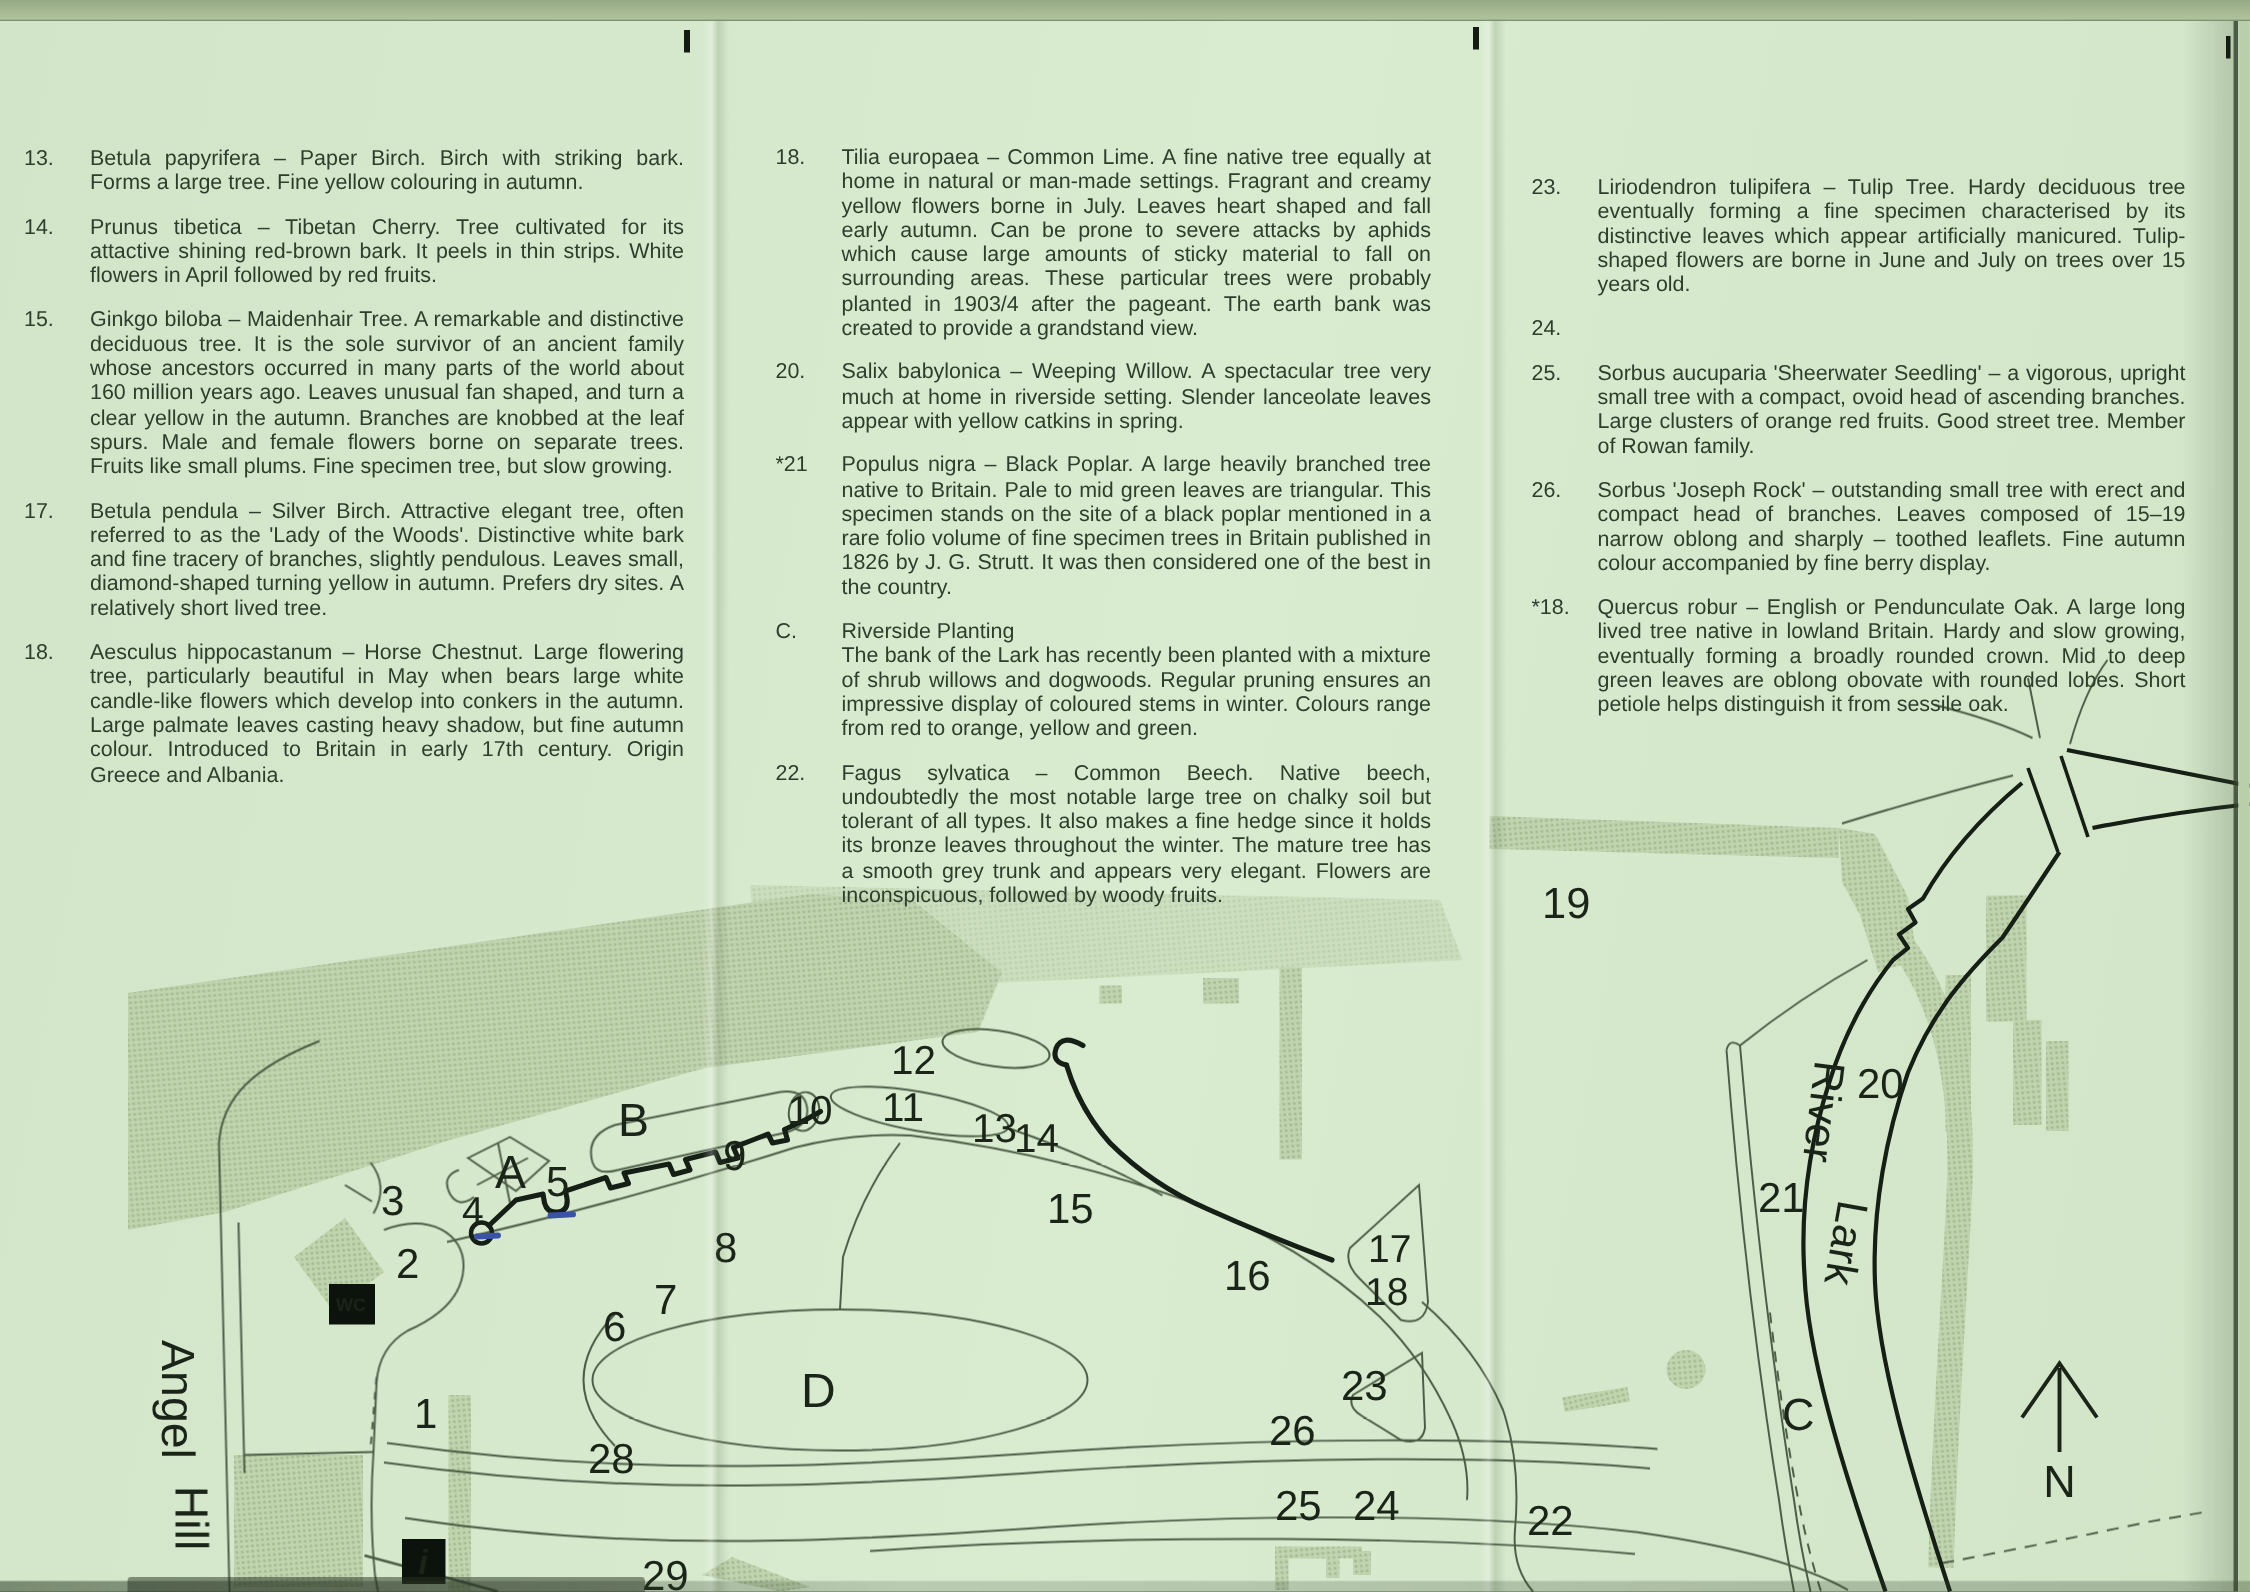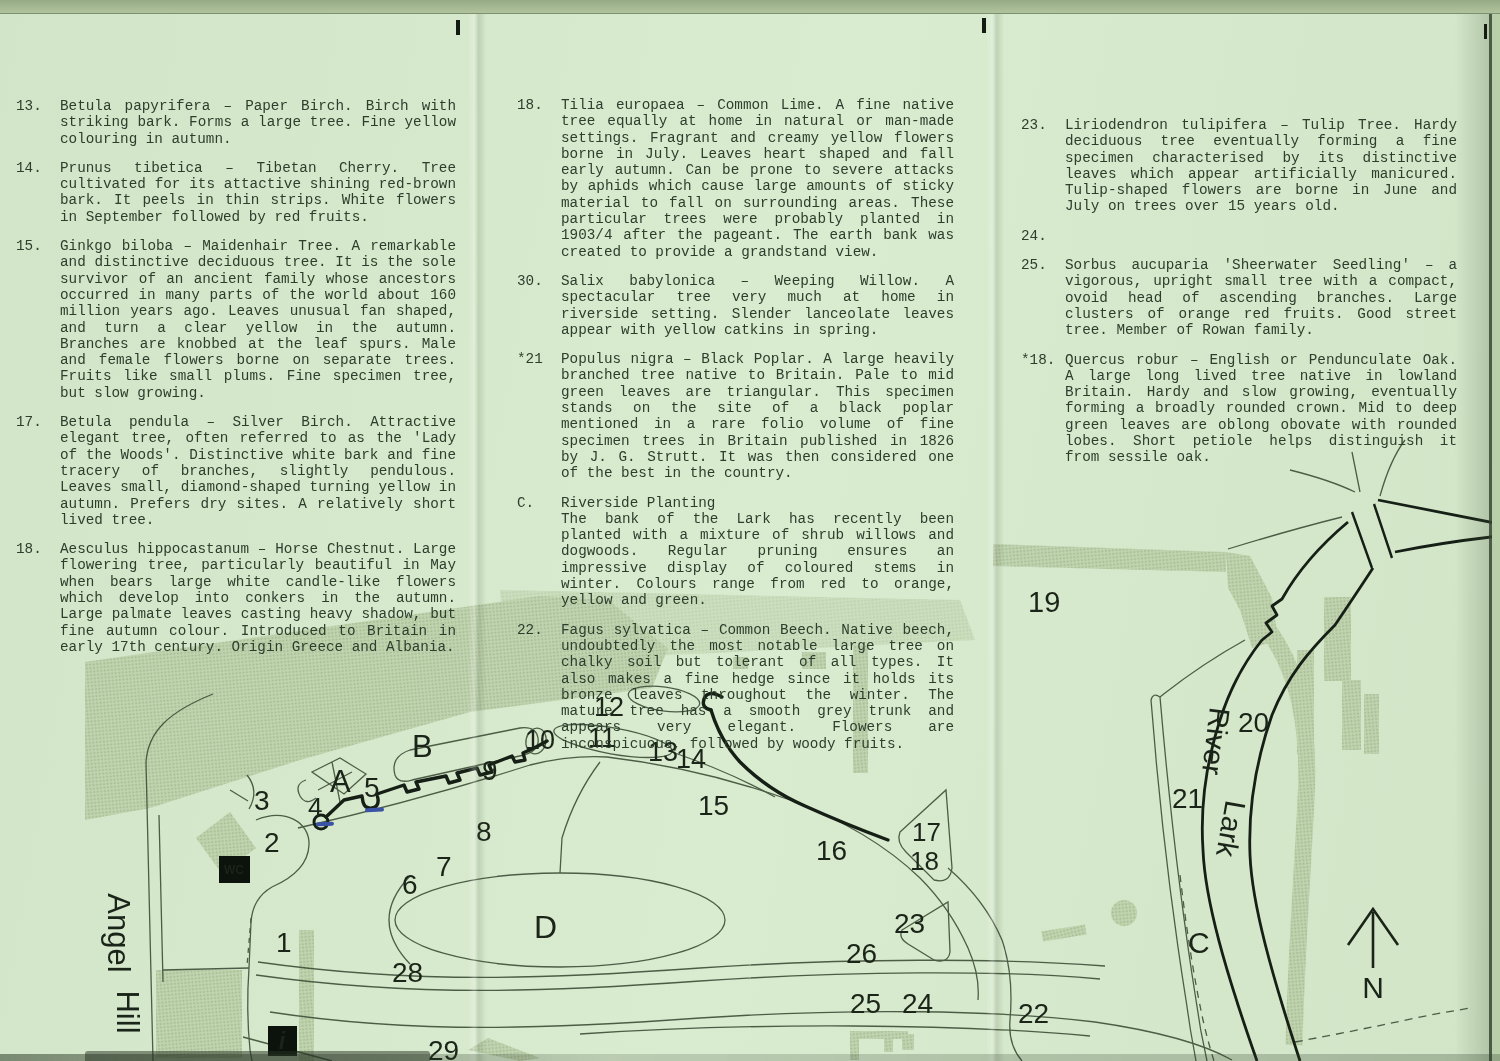--- a/index.html
+++ b/index.html
@@ -13,21 +13,21 @@
   .botstrip2{position:absolute;left:85px;bottom:0;width:345px;height:10px;background:rgba(38,50,33,.5);
     border-radius:3px 3px 0 0;z-index:5;}
   .fold{position:absolute;top:0;height:100%;width:18px;z-index:4;
     background:linear-gradient(90deg,rgba(255,255,255,0) 0%,rgba(255,255,255,.25) 35%,rgba(70,90,60,.16) 60%,rgba(255,255,255,0) 100%);}
   .tick{position:absolute;width:4px;height:15px;background:#141b13;z-index:6;}
   .edge-line{position:absolute;top:14px;height:1047px;width:3px;left:1489px;background:rgba(52,66,46,.85);z-index:6;}
   .edge-shade{position:absolute;top:14px;height:1047px;width:34px;left:1455px;
     background:linear-gradient(90deg,rgba(70,88,60,0),rgba(70,88,60,.22));z-index:5;}
   .edge-right{position:absolute;top:14px;height:1047px;left:1492px;right:0;background:#b9cfaa;z-index:5;}
   .col{position:absolute;z-index:3;font-size:14.3px;line-height:16.3px;}
-  .entry{display:flex;margin-bottom:13px;font-family:Liberation Mono, monospace;}
+  .entry{display:flex;margin-bottom:13px;}
   .num{flex:0 0 44px;white-space:nowrap;}
   .body{flex:1;text-align:justify;white-space:pre-line;}
   #c1{left:16px;top:98px;width:440px;}
   #c2{left:517px;top:97px;width:437px;}
   #c3{left:1021px;top:98px;width:436px;margin-top:19px;}
   svg.map{position:absolute;left:0;top:0;z-index:1;}
   svg.map text{font-family:"Liberation Sans",sans-serif;fill:#1a2418;}
 </style>
 </head>
 <body>
@@ -184,21 +184,21 @@
       </g>
   </svg>
 
   <div class="col" id="c1">
     <div class="entry">
       <div class="num">13.</div>
       <div class="body">Betula papyrifera – Paper Birch. Birch with striking bark. Forms a large tree. Fine yellow colouring in autumn.</div>
     </div>
     <div class="entry">
       <div class="num">14.</div>
-      <div class="body">Prunus tibetica – Tibetan Cherry. Tree cultivated for its attactive shining red-brown bark. It peels in thin strips. White flowers in September followed by red fruits.</div>
+      <div class="body">Prunus tibetica – Tibetan Cherry. Tree cultivated for its attactive shining red-brown bark. It peels in thin strips. White flowers in April followed by red fruits.</div>
     </div>
     <div class="entry">
       <div class="num">15.</div>
       <div class="body">Ginkgo biloba – Maidenhair Tree. A remarkable and distinctive deciduous tree. It is the sole survivor of an ancient family whose ancestors occurred in many parts of the world about 160 million years ago. Leaves unusual fan shaped, and turn a clear yellow in the autumn. Branches are knobbed at the leaf spurs. Male and female flowers borne on separate trees. Fruits like small plums. Fine specimen tree, but slow growing.</div>
     </div>
     <div class="entry">
       <div class="num">17.</div>
       <div class="body">Betula pendula – Silver Birch. Attractive elegant tree, often referred to as the 'Lady of the Woods'. Distinctive white bark and fine tracery of branches, slightly pendulous. Leaves small, diamond-shaped turning yellow in autumn. Prefers dry sites. A relatively short lived tree.</div>
     </div>
     <div class="entry">
@@ -206,21 +206,21 @@
       <div class="body">Aesculus hippocastanum – Horse Chestnut. Large flowering tree, particularly beautiful in May when bears large white candle-like flowers which develop into conkers in the autumn. Large palmate leaves casting heavy shadow, but fine autumn colour. Introduced to Britain in early 17th century. Origin Greece and Albania.</div>
     </div>
   </div>
 
   <div class="col" id="c2">
     <div class="entry">
       <div class="num">18.</div>
       <div class="body">Tilia europaea – Common Lime. A fine native tree equally at home in natural or man-made settings. Fragrant and creamy yellow flowers borne in July. Leaves heart shaped and fall early autumn. Can be prone to severe attacks by aphids which cause large amounts of sticky material to fall on surrounding areas. These particular trees were probably planted in 1903/4 after the pageant. The earth bank was created to provide a grandstand view.</div>
     </div>
     <div class="entry">
-      <div class="num">30.</div>
+      <div class="num">20.</div>
       <div class="body">Salix babylonica – Weeping Willow. A spectacular tree very much at home in riverside setting. Slender lanceolate leaves appear with yellow catkins in spring.</div>
     </div>
     <div class="entry">
       <div class="num">*21</div>
       <div class="body">Populus nigra – Black Poplar. A large heavily branched tree native to Britain. Pale to mid green leaves are triangular. This specimen stands on the site of a black poplar mentioned in a rare folio volume of fine specimen trees in Britain published in 1826 by J. G. Strutt. It was then considered one of the best in the country.</div>
     </div>
     <div class="entry">
       <div class="num">C.</div>
       <div class="body">Riverside Planting
 The bank of the Lark has recently been planted with a mixture of shrub willows and dogwoods. Regular pruning ensures an impressive display of coloured stems in winter. Colours range from red to orange, yellow and green.</div>
@@ -235,20 +235,24 @@
     <div class="entry">
       <div class="num">23.</div>
       <div class="body">Liriodendron tulipifera – Tulip Tree. Hardy deciduous tree eventually forming a fine specimen characterised by its distinctive leaves which appear artificially manicured. Tulip-shaped flowers are borne in June and July on trees over 15 years old.</div>
     </div>
     <div class="entry">
       <div class="num">24.</div>
     </div>
     <div class="entry">
       <div class="num">25.</div>
       <div class="body">Sorbus aucuparia 'Sheerwater Seedling' – a vigorous, upright small tree with a compact, ovoid head of ascending branches. Large clusters of orange red fruits. Good street tree. Member of Rowan family.</div>
+    </div>
+    <div class="entry">
+      <div class="num">26.</div>
+      <div class="body">Sorbus 'Joseph Rock' – outstanding small tree with erect and compact head of branches. Leaves composed of 15–19 narrow oblong and sharply – toothed leaflets. Fine autumn colour accompanied by fine berry display.</div>
     </div>
     <div class="entry">
       <div class="num">*18.</div>
       <div class="body">Quercus robur – English or Pendunculate Oak. A large long lived tree native in lowland Britain. Hardy and slow growing, eventually forming a broadly rounded crown. Mid to deep green leaves are oblong obovate with rounded lobes. Short petiole helps distinguish it from sessile oak.</div>
     </div>
   </div>
 
   <div class="fold" style="left:468px"></div>
   <div class="fold" style="left:986px"></div>
   <div class="tick" style="left:456px;top:20px"></div>

